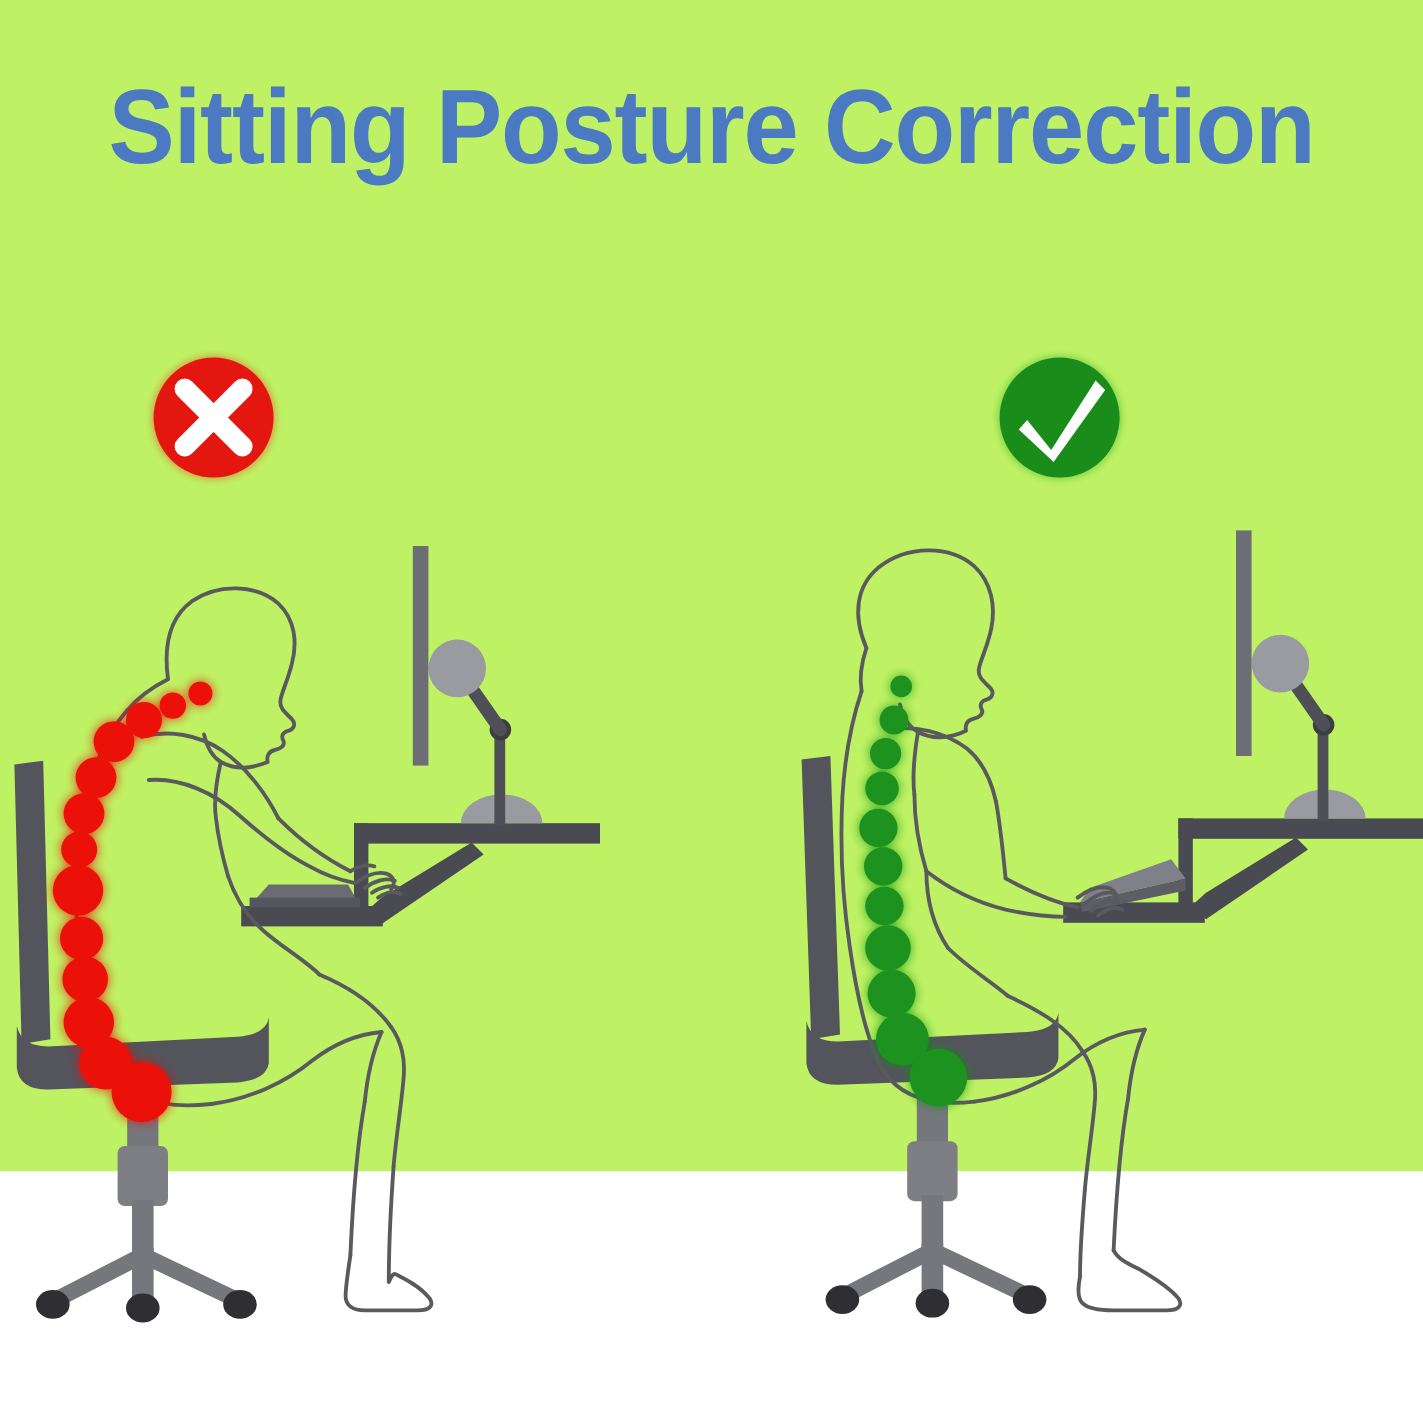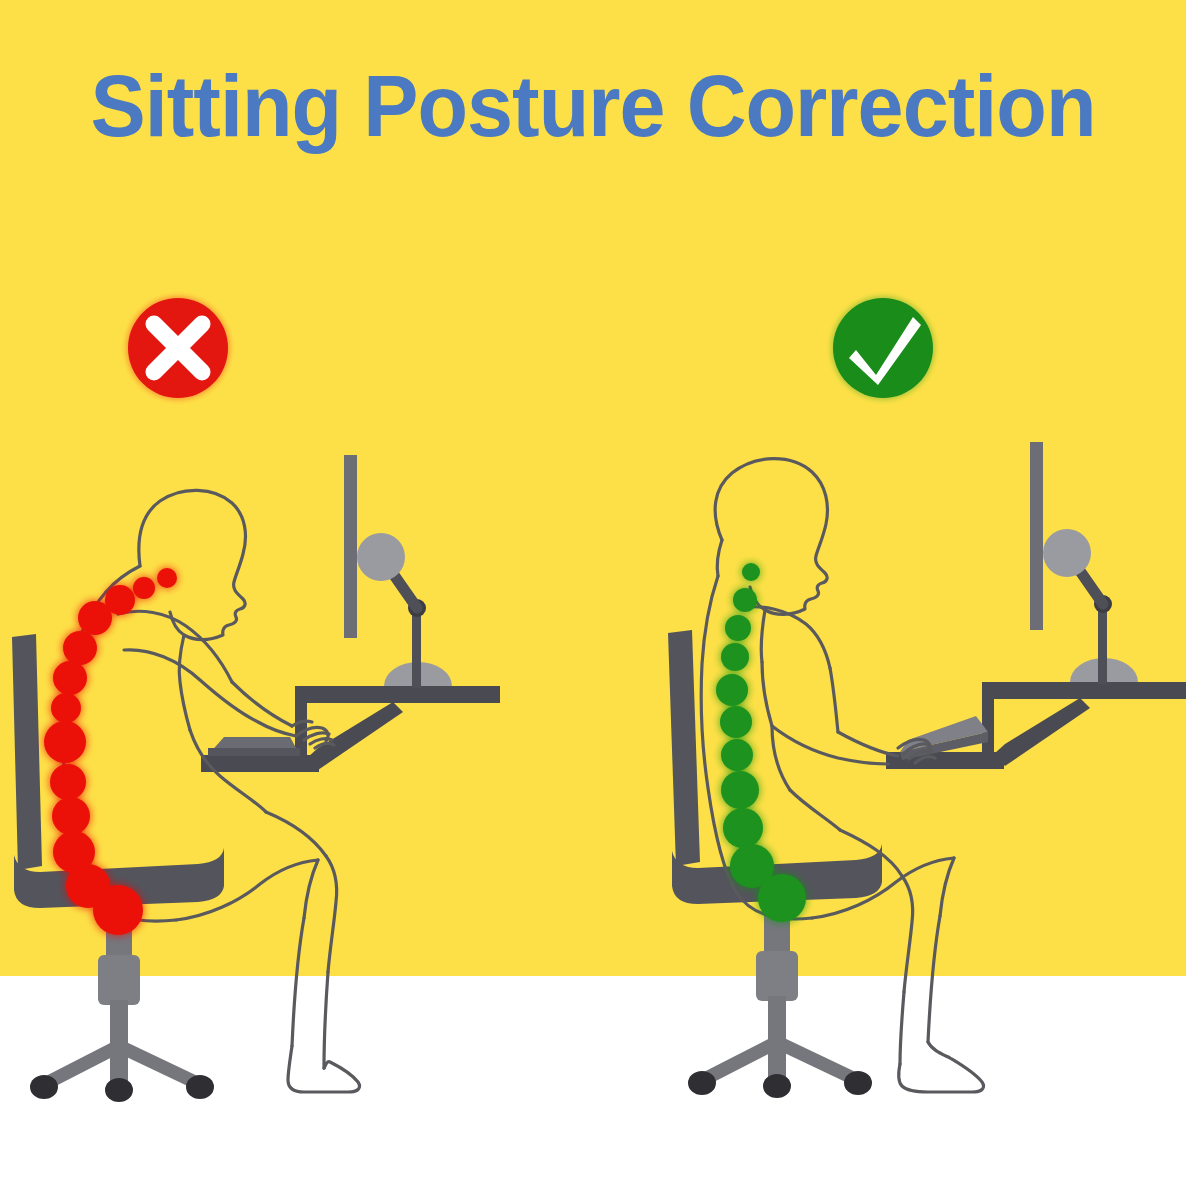--- a/index.html
+++ b/index.html
@@ -12,21 +12,21 @@
     width: 1186px;
     height: 1186px;
     font-family: "Liberation Sans", sans-serif;
     overflow: hidden;
     position: relative;
   }
   #infographic {
     position: relative;
     width: 1186px;
     height: 976px;
-    background: #fde047;
+    background: #bef264;
   }
   #title-text {
     position: absolute;
     left: 0;
     top: 62px;
     width: 1186px;
     text-align: center;
     font-family: "Liberation Sans Narrow", "Liberation Sans", sans-serif;
     font-weight: bold;
     font-size: 88px;

